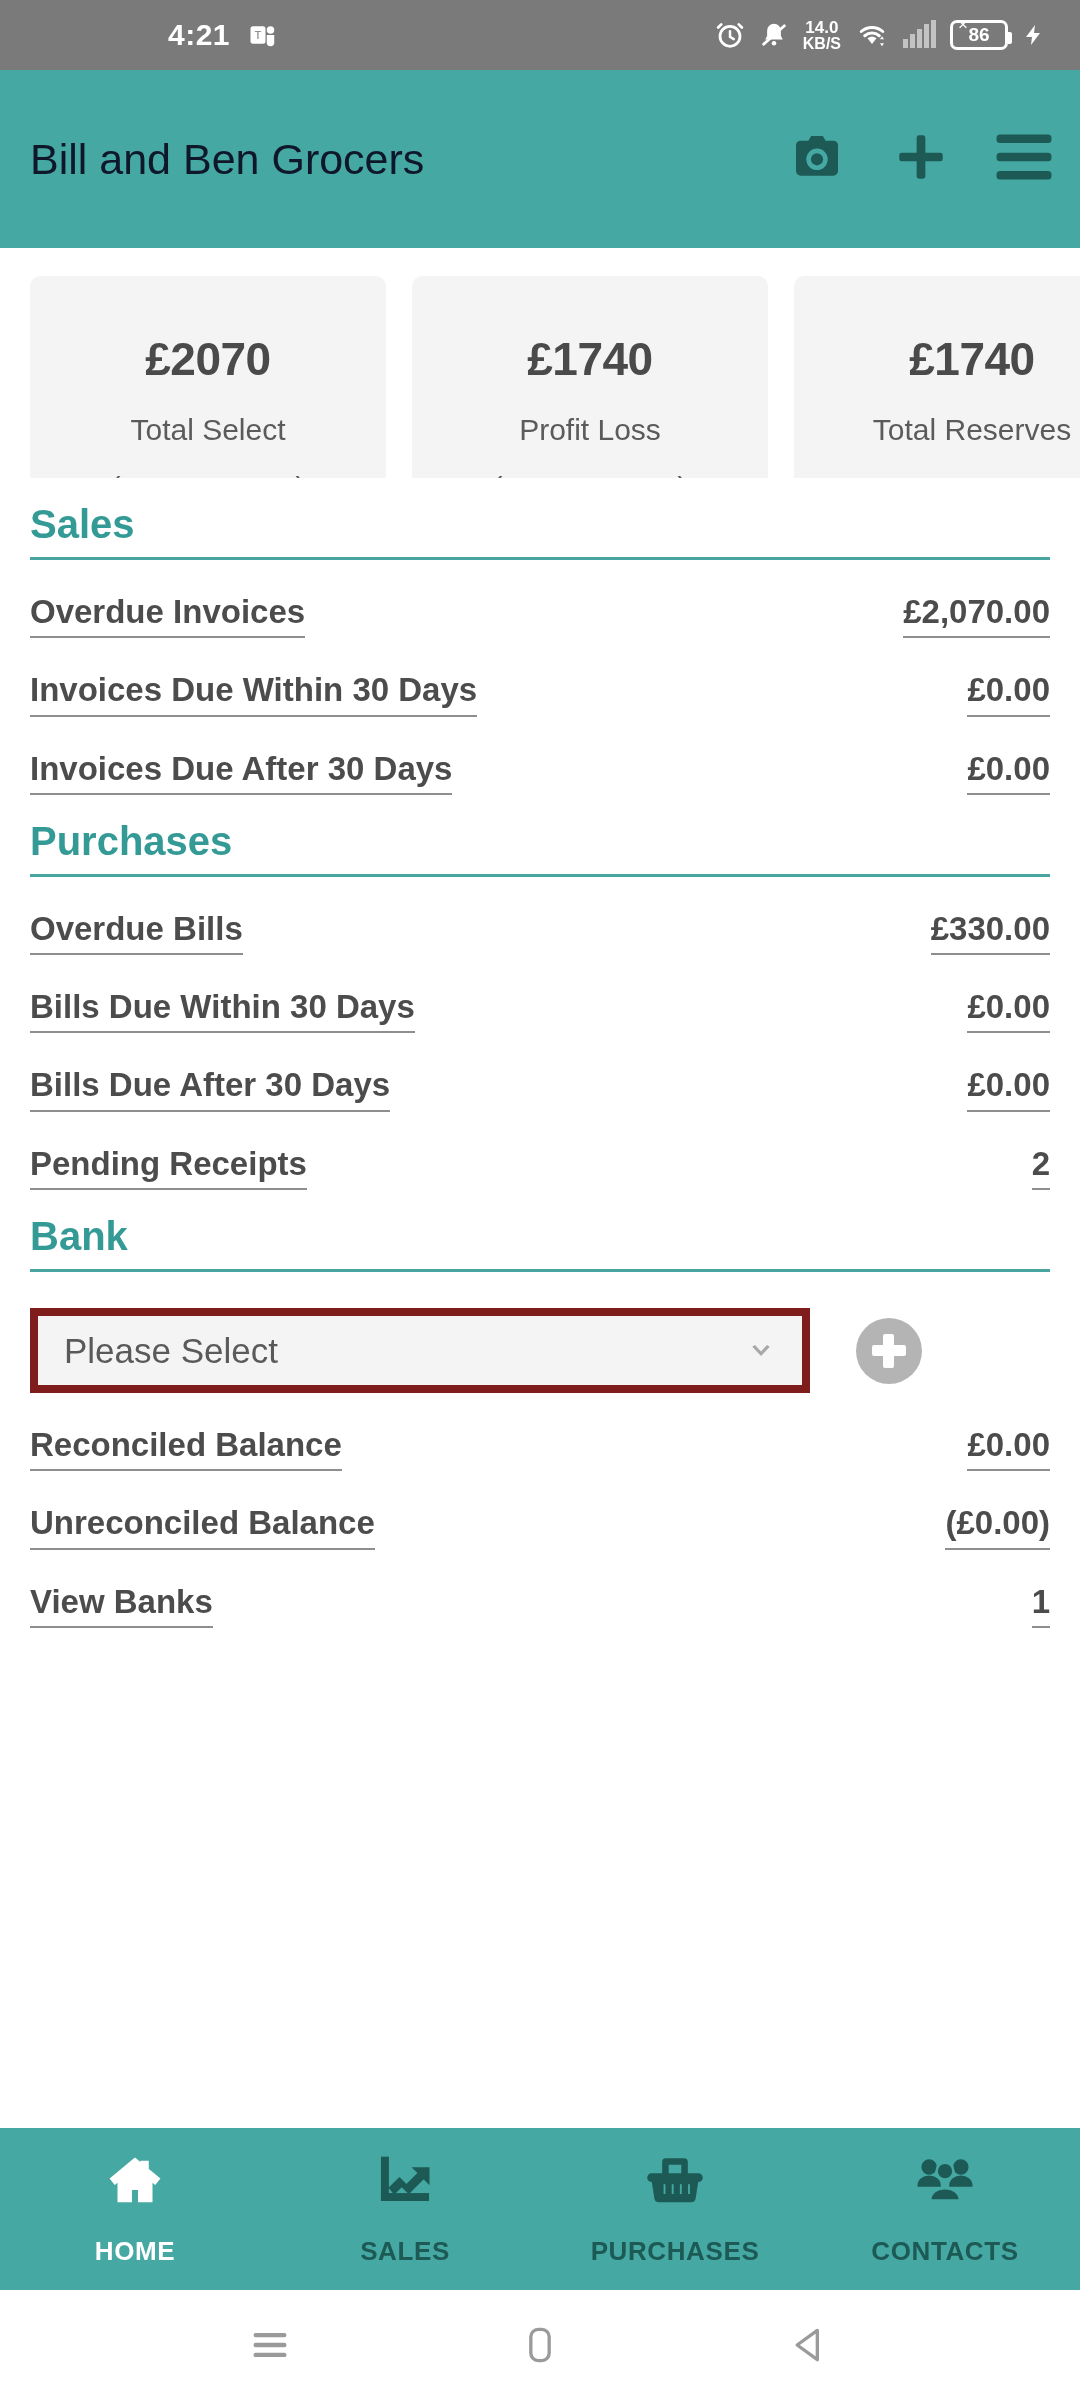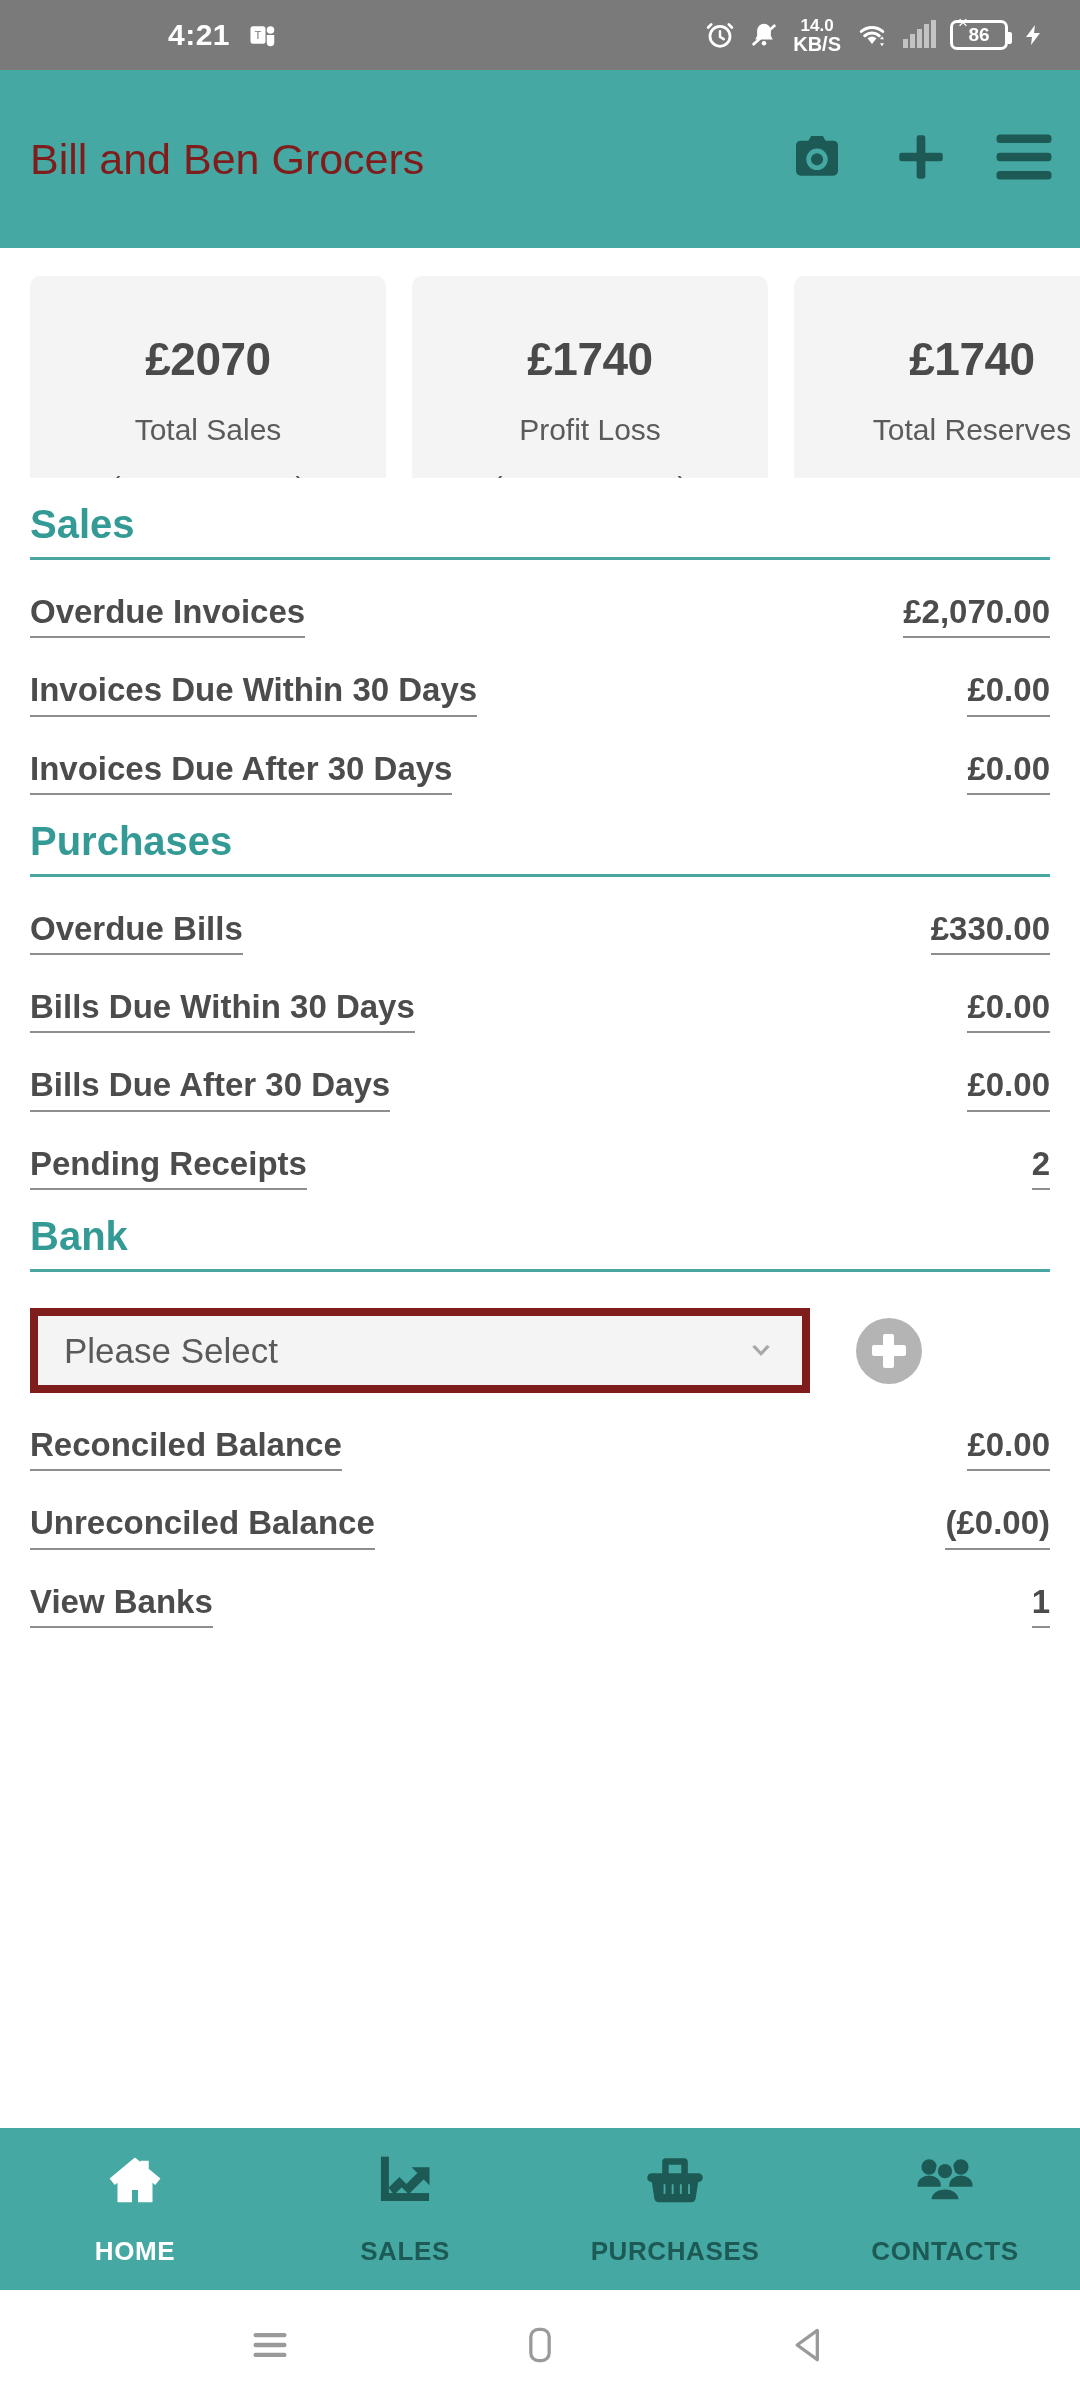--- a/index.html
+++ b/index.html
@@ -13,21 +13,21 @@
   
   .statusbar{
     height:70px; background:#7a7a7a; color:#ffffff;
     display:flex; align-items:center; position:relative;
   }
   .sb-left{ display:flex; align-items:center; gap:18px; margin-left:168px; }
   .sb-time{ font-size:30px; font-weight:600; letter-spacing:.5px; }
   .sb-right{ display:flex; align-items:center; gap:14px; position:absolute; right:34px; }
   .sb-ico{ display:inline-flex; align-items:center; justify-content:center; }
   .kbs{ font-size:17px; line-height:1.0; text-align:center; font-weight:700; }
-  .kbs small{ display:block; font-size:20px; font-weight:700; }
+  .kbs small{ display:block; font-size:16px; font-weight:700; }
   .batt{
     width:58px; height:30px; border:3px solid #ffffff; border-radius:7px;
     font-size:19px; display:flex; align-items:center; justify-content:center; font-weight:600;
     position:relative;
   }
   .batt:after{
     content:""; position:absolute; right:-7px; top:9px; width:4px; height:12px;
     background:#ffffff; border-radius:0 2px 2px 0;
   }
   .sig{ display:flex; align-items:flex-end; gap:2px; height:26px; opacity:.55; }
@@ -38,21 +38,21 @@
   .sig i:nth-child(4){ height:24px; }
   .sig i:nth-child(5){ height:28px; }
   .sig-x{ position:absolute; font-size:17px; top:-4px; right:78px; }
 
   
   .appbar{
     background:#45a8a3; height:178px; position:relative;
     display:flex; align-items:center;
   }
   .app-title{
-    color:#7f1d1d; font-size:43px; line-height:1.12; font-weight:400;
+    color:#0f172a; font-size:43px; line-height:1.12; font-weight:400;
     margin-left:30px; max-width:520px;
   }
   .appbar-actions{
     position:absolute; right:26px; top:50%; transform:translateY(-50%);
     display:flex; align-items:center; gap:44px;
   }
   .ic-dark{ fill:#1d5a56; }
 
   
   .cards{
@@ -209,21 +209,21 @@
           <rect x="1" y="8.3" width="22" height="3.4" rx="1.4"></rect>
           <rect x="1" y="15.6" width="22" height="3.4" rx="1.4"></rect>
         </svg>
     </span>
   </div>
 </div>
 
 <div class="cards">
   <div class="card">
     <div class="card-value">£2070</div>
-    <div class="card-label">Total  Sales</div>
+    <div class="card-label">Total  Select</div>
     <div class="card-sub">(Last 90 Days)</div>
   </div>
   <div class="card">
     <div class="card-value">£1740</div>
     <div class="card-label">Profit Loss</div>
     <div class="card-sub">(Last 90 Days)</div>
   </div>
   <div class="card">
     <div class="card-value">£1740</div>
     <div class="card-label">Total Reserves</div>

